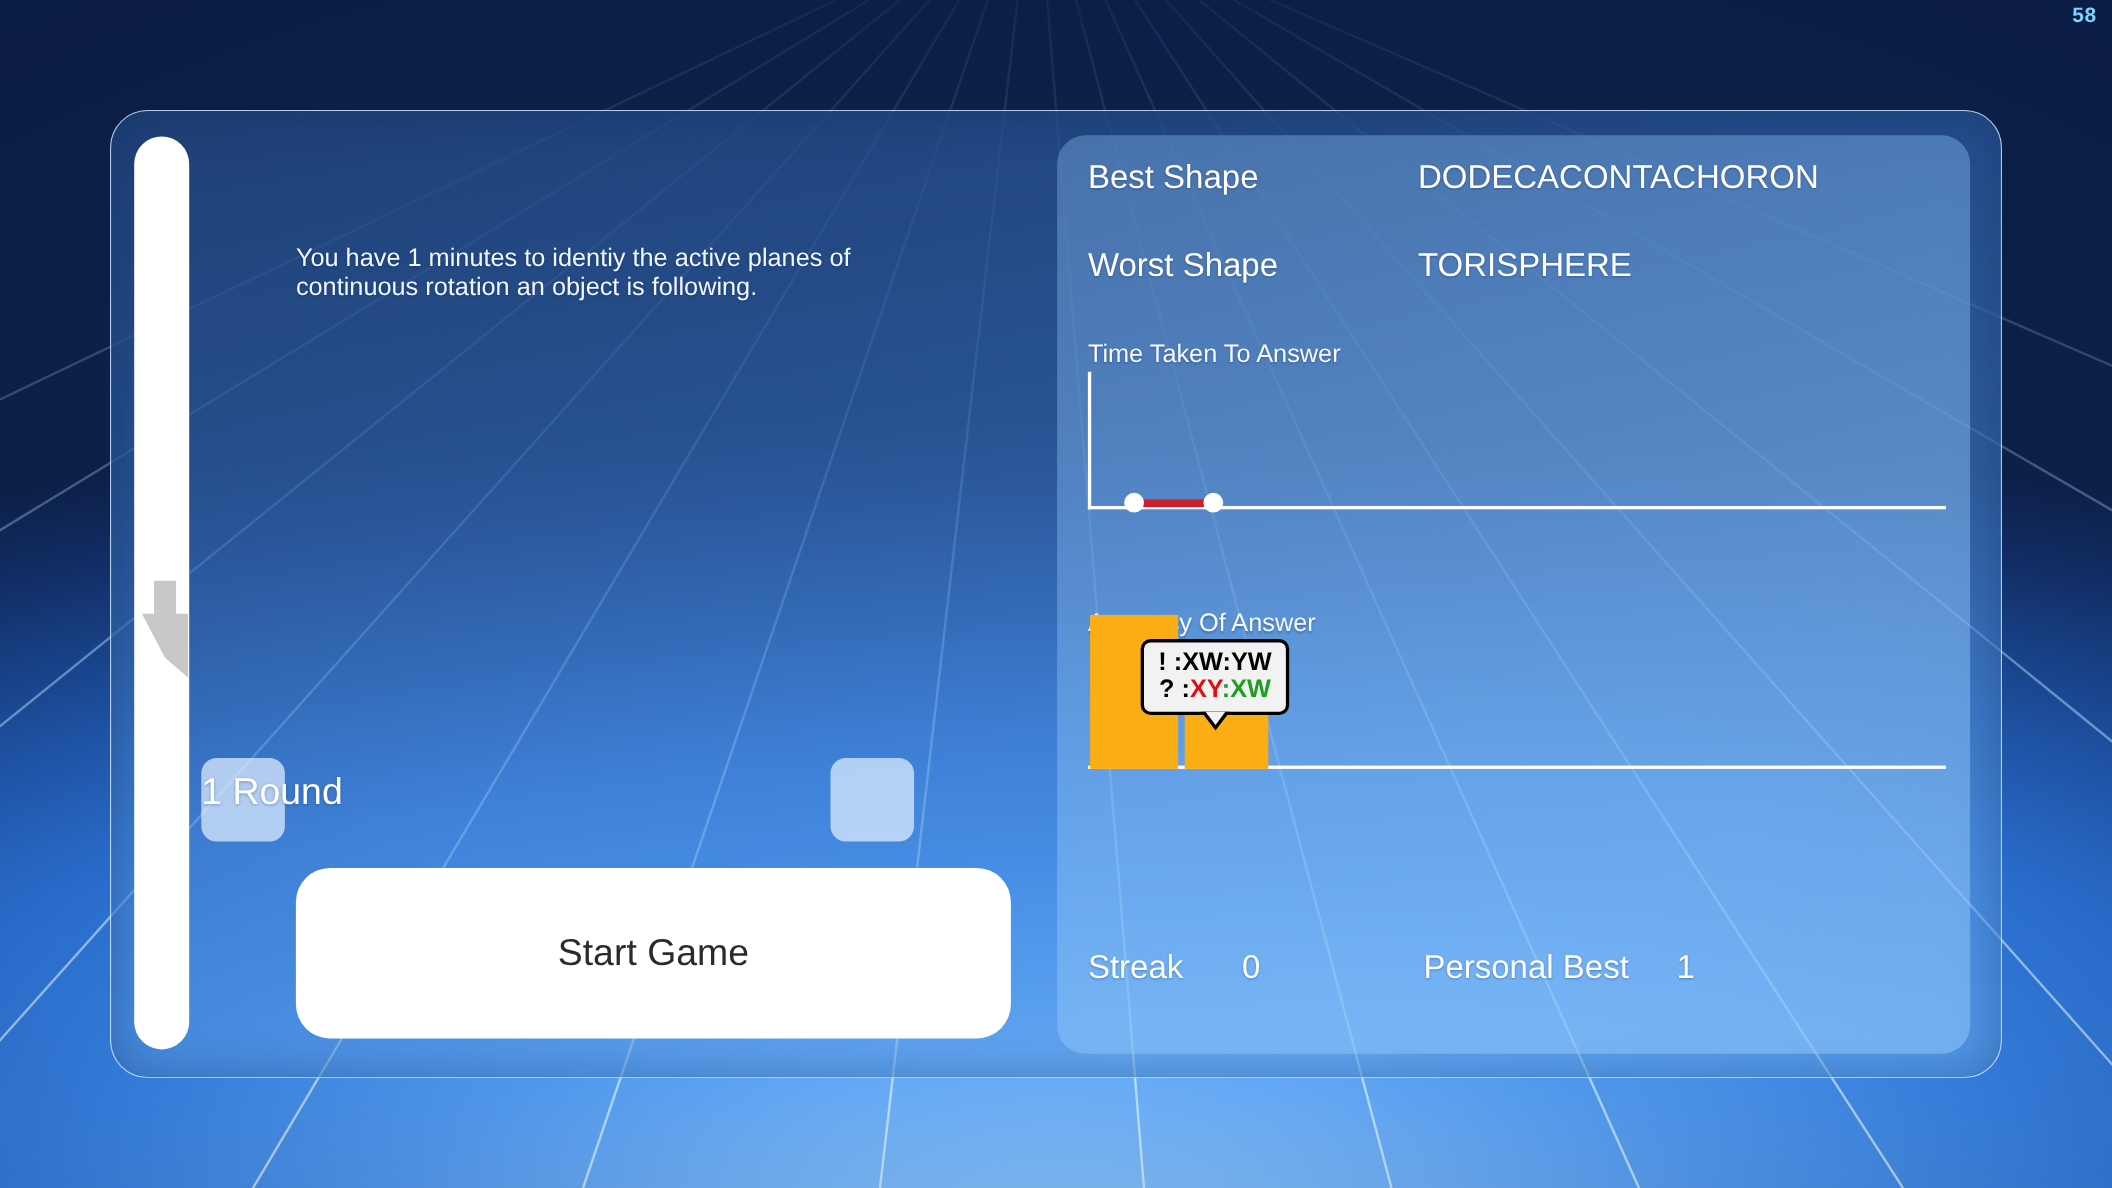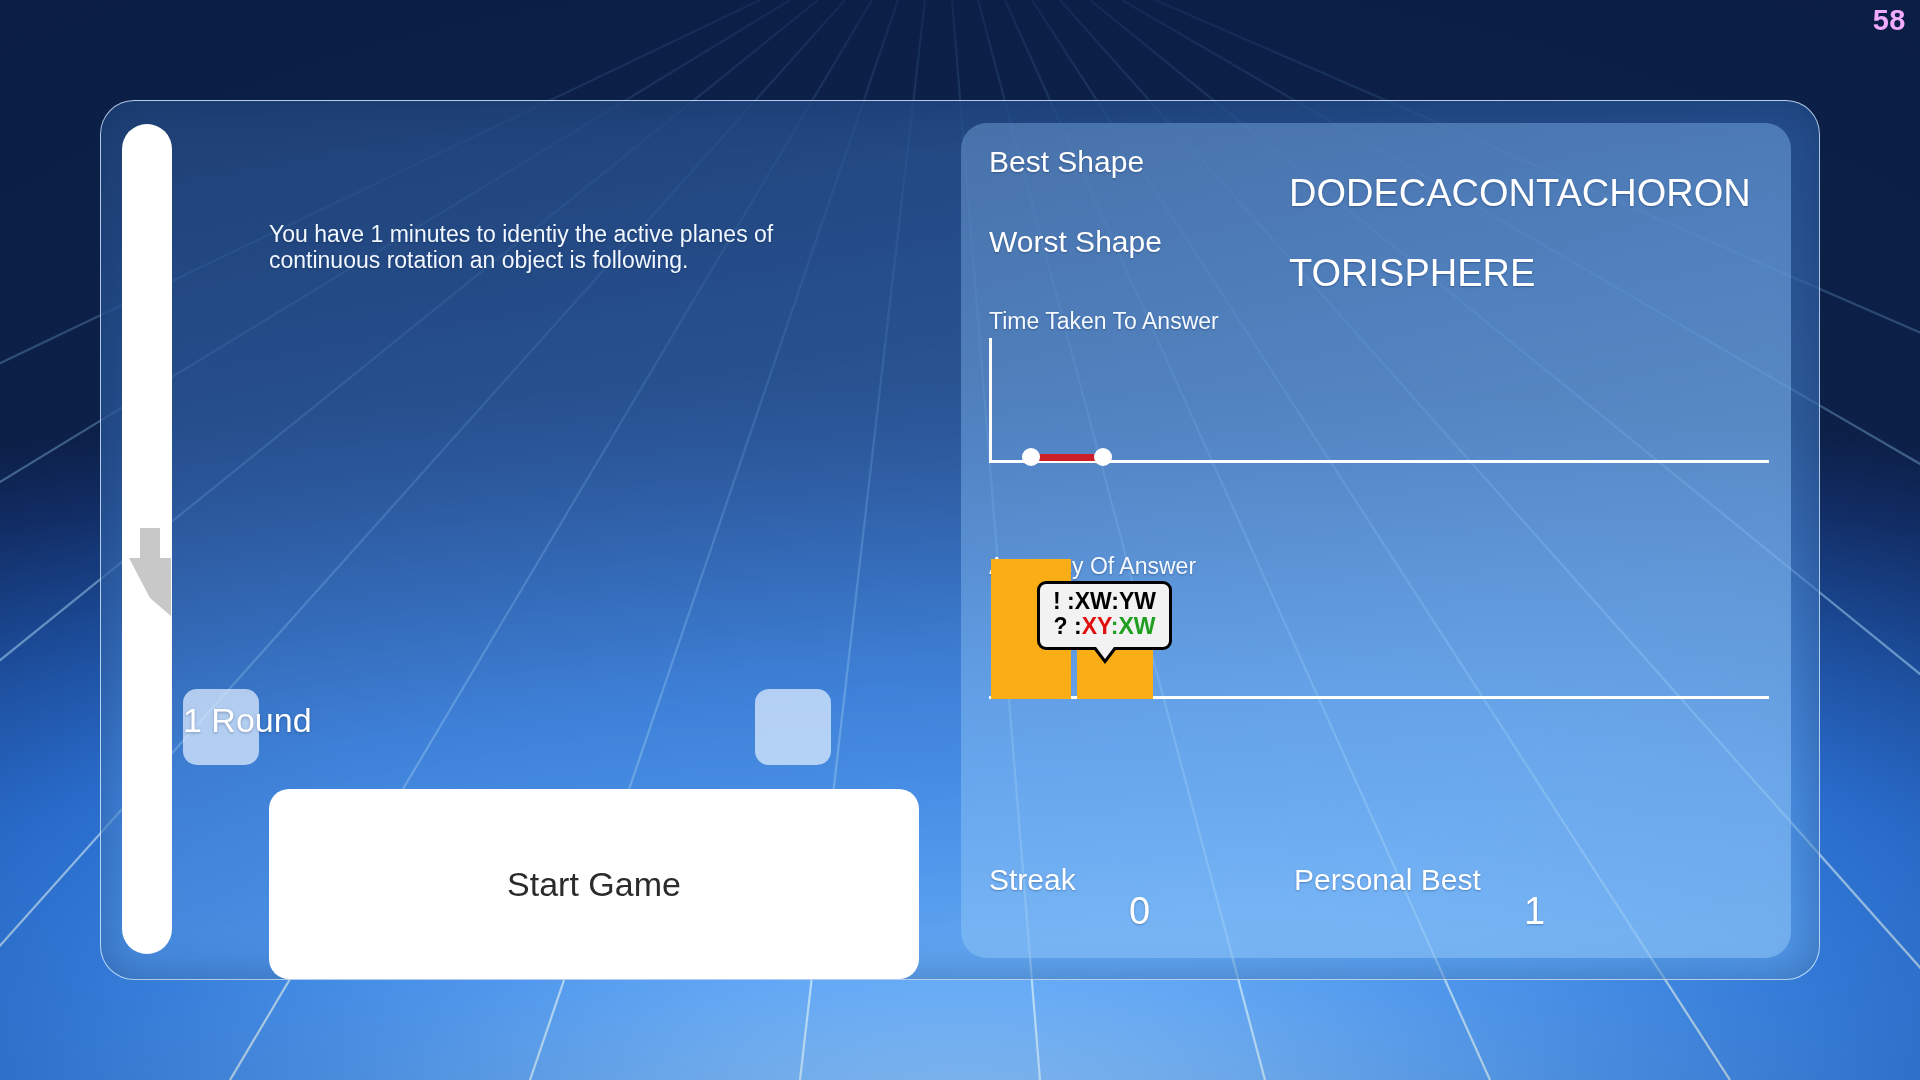--- a/index.html
+++ b/index.html
@@ -25,22 +25,22 @@
   }
   .vignette {
     position:absolute; inset:0;
     background:radial-gradient(ellipse 90% 80% at 50% 55%, transparent 40%, rgba(5,20,60,.35) 100%);
     pointer-events:none;
   }
 
   
   #fps {
     position:absolute; top:4px; right:14px;
-    font-size:29px; font-weight:bold;
-    color:#f0abfc;
+    font-size:19px; font-weight:bold;
+    color:#7dd3fc;
     font-family:"Liberation Sans", sans-serif;
     letter-spacing:.5px;
   }
 
   
   #panel {
     position:absolute;
     left:100px; top:100px; width:1720px; height:880px;
     border-radius:34px;
     background:linear-gradient(170deg, rgba(36,72,128,.80) 0%, rgba(48,96,166,.72) 28%, rgba(74,136,214,.60) 58%, rgba(108,175,242,.52) 100%);
@@ -89,23 +89,23 @@
 
   #rounds-row { position:absolute; top:588px; left:0; width:770px; height:80px; }
   #rounds-label {
     position:absolute; left:0; right:0; top:12px;
     text-align:left;
     font-size:34px; color:#ffffff;
     text-shadow:0 1px 3px rgba(0,20,60,.3);
   }
   #start-btn {
     position:absolute; left:86px; top:688px;
-    width:650px; height:190px;
+    width:650px; height:155px;
     background:#ffffff;
-    border-radius:20px;
+    border-radius:31px;
     border:none;
     display:flex; align-items:center; justify-content:center;
     font-size:34px; color:#2b2b2b;
     font-family:"Liberation Sans", sans-serif;
     cursor:pointer;
   }
 
   
   #stats-card {
     position:absolute; left:860px; top:22px;
@@ -114,23 +114,22 @@
     background:linear-gradient(165deg, rgba(96,140,196,.62) 0%, rgba(112,166,226,.55) 30%, rgba(136,192,246,.50) 62%, rgba(158,209,252,.46) 100%);
   }
   .stat-row { position:absolute; left:28px; width:780px; }
   .stat-key {
     position:absolute; left:0;
     font-size:30px; color:#ffffff;
     text-shadow:0 1px 2px rgba(0,20,60,.3);
   }
   .stat-val {
     position:absolute; left:300px;
-    font-size:38px; color:#ffffff;
+    font-size:30px; color:#ffffff;
     text-shadow:0 1px 2px rgba(0,20,60,.3);
-    margin-top:27px;
   }
 
   .chart-title {
     position:absolute; left:28px;
     font-size:23px; color:#f5faff;
     text-shadow:0 1px 2px rgba(0,20,60,.3);
   }
   .axis {
     position:absolute;
     border-left:3px solid #ffffff;

